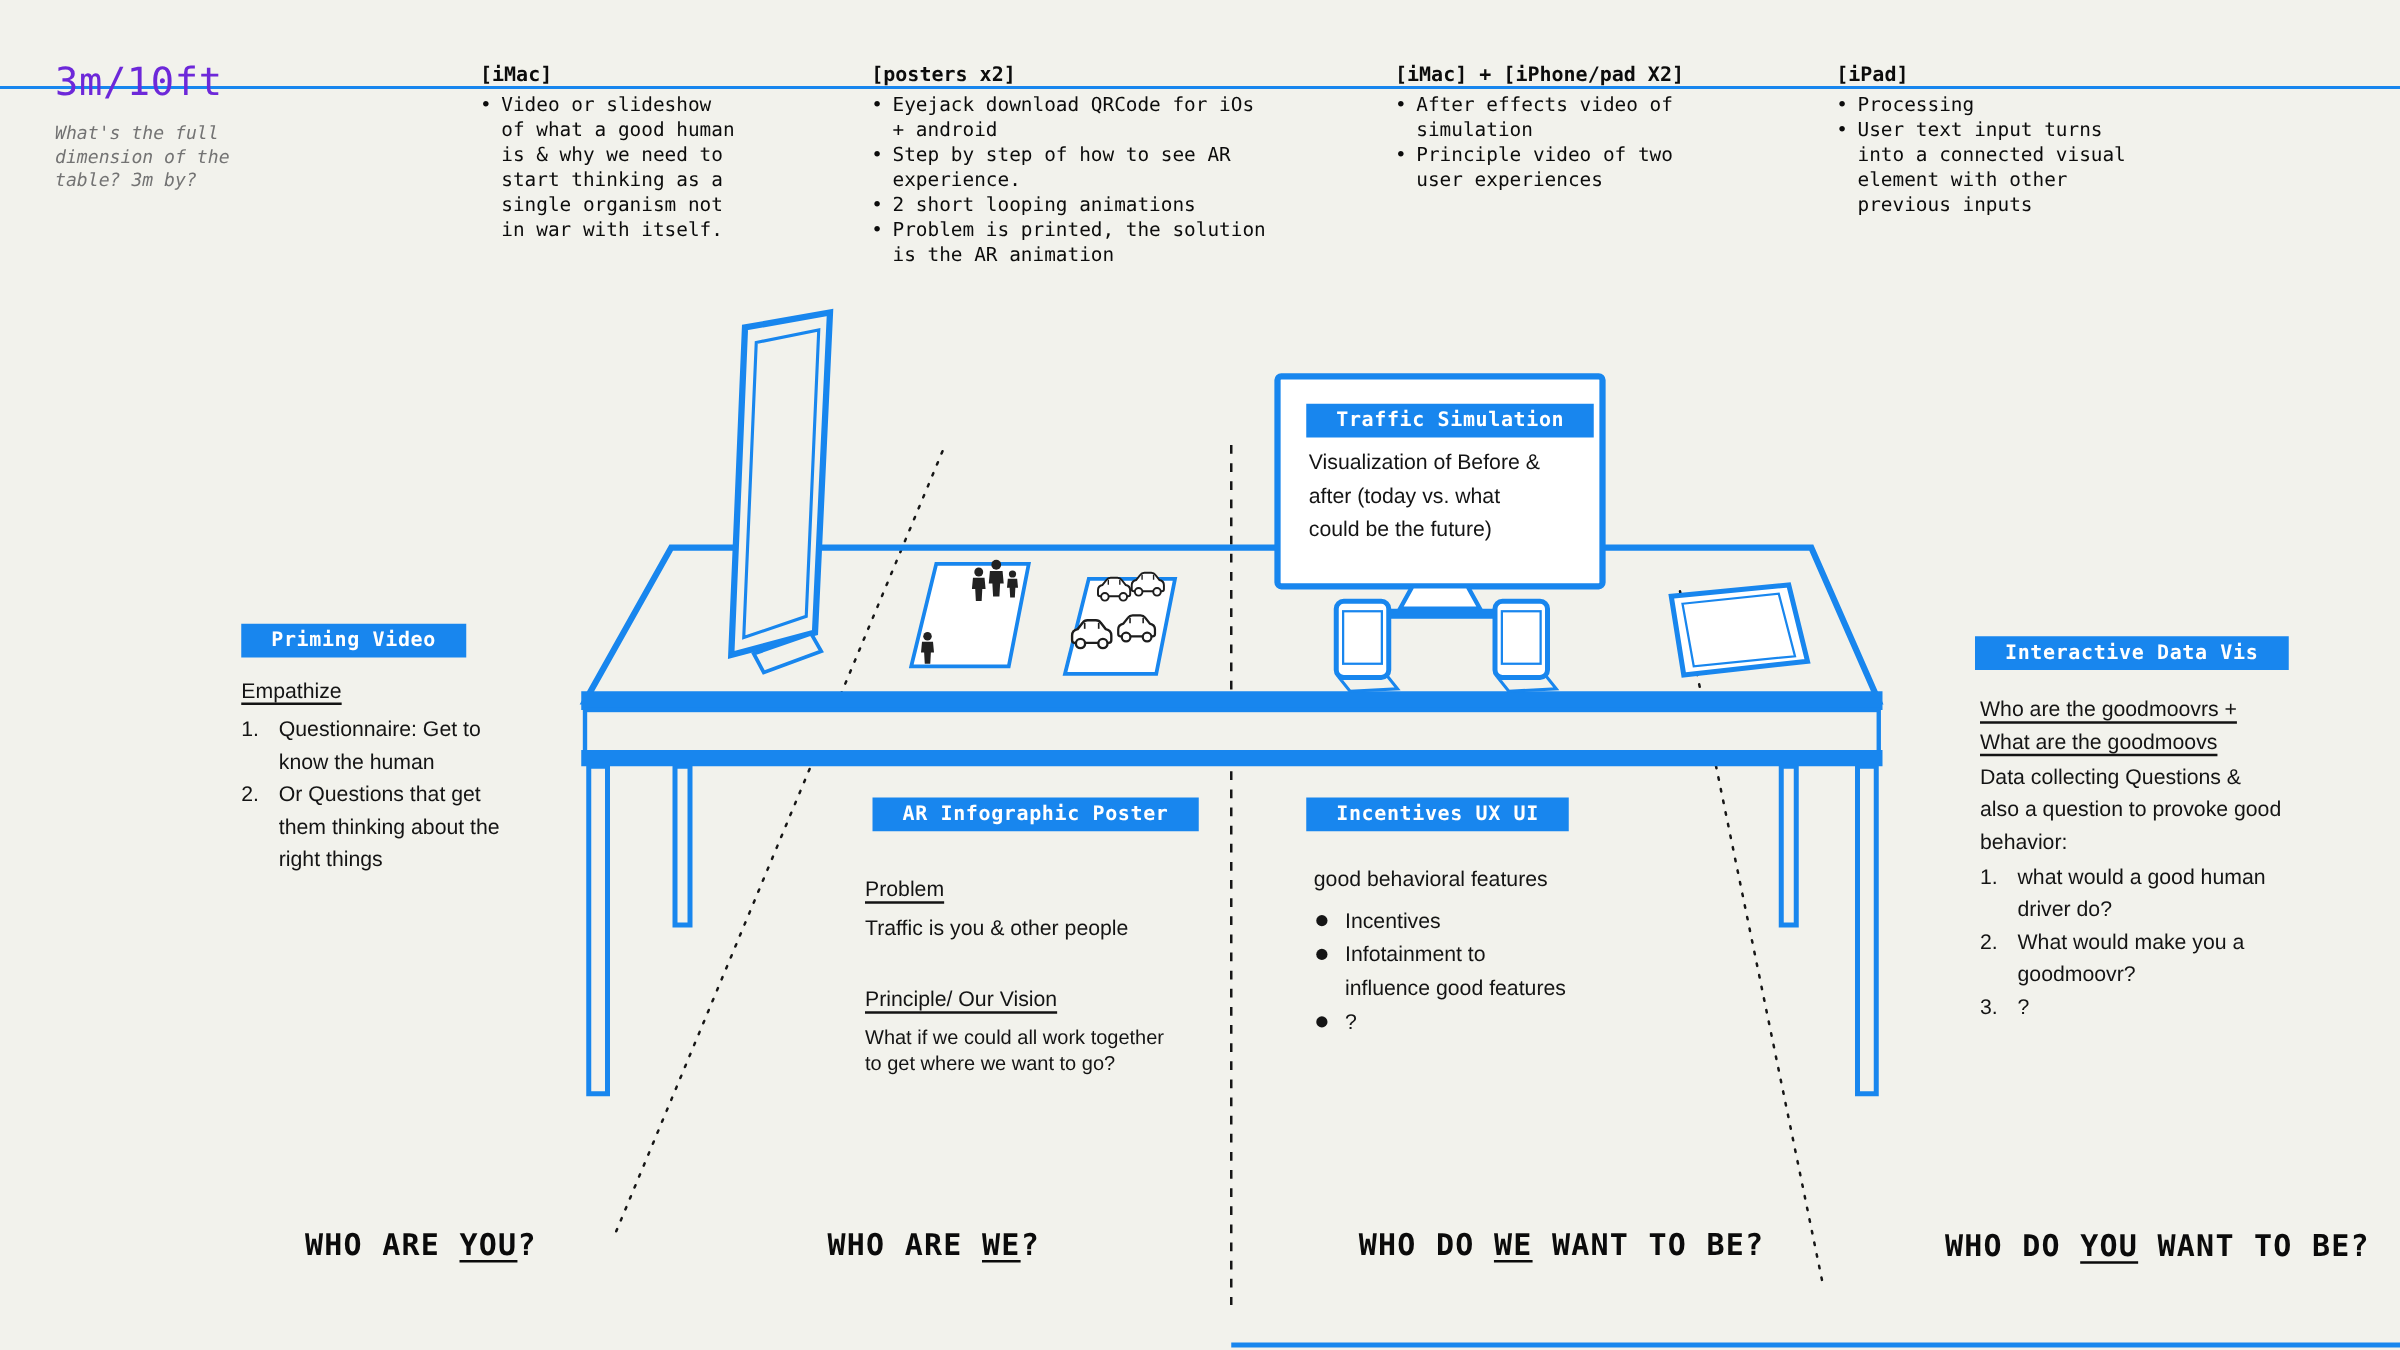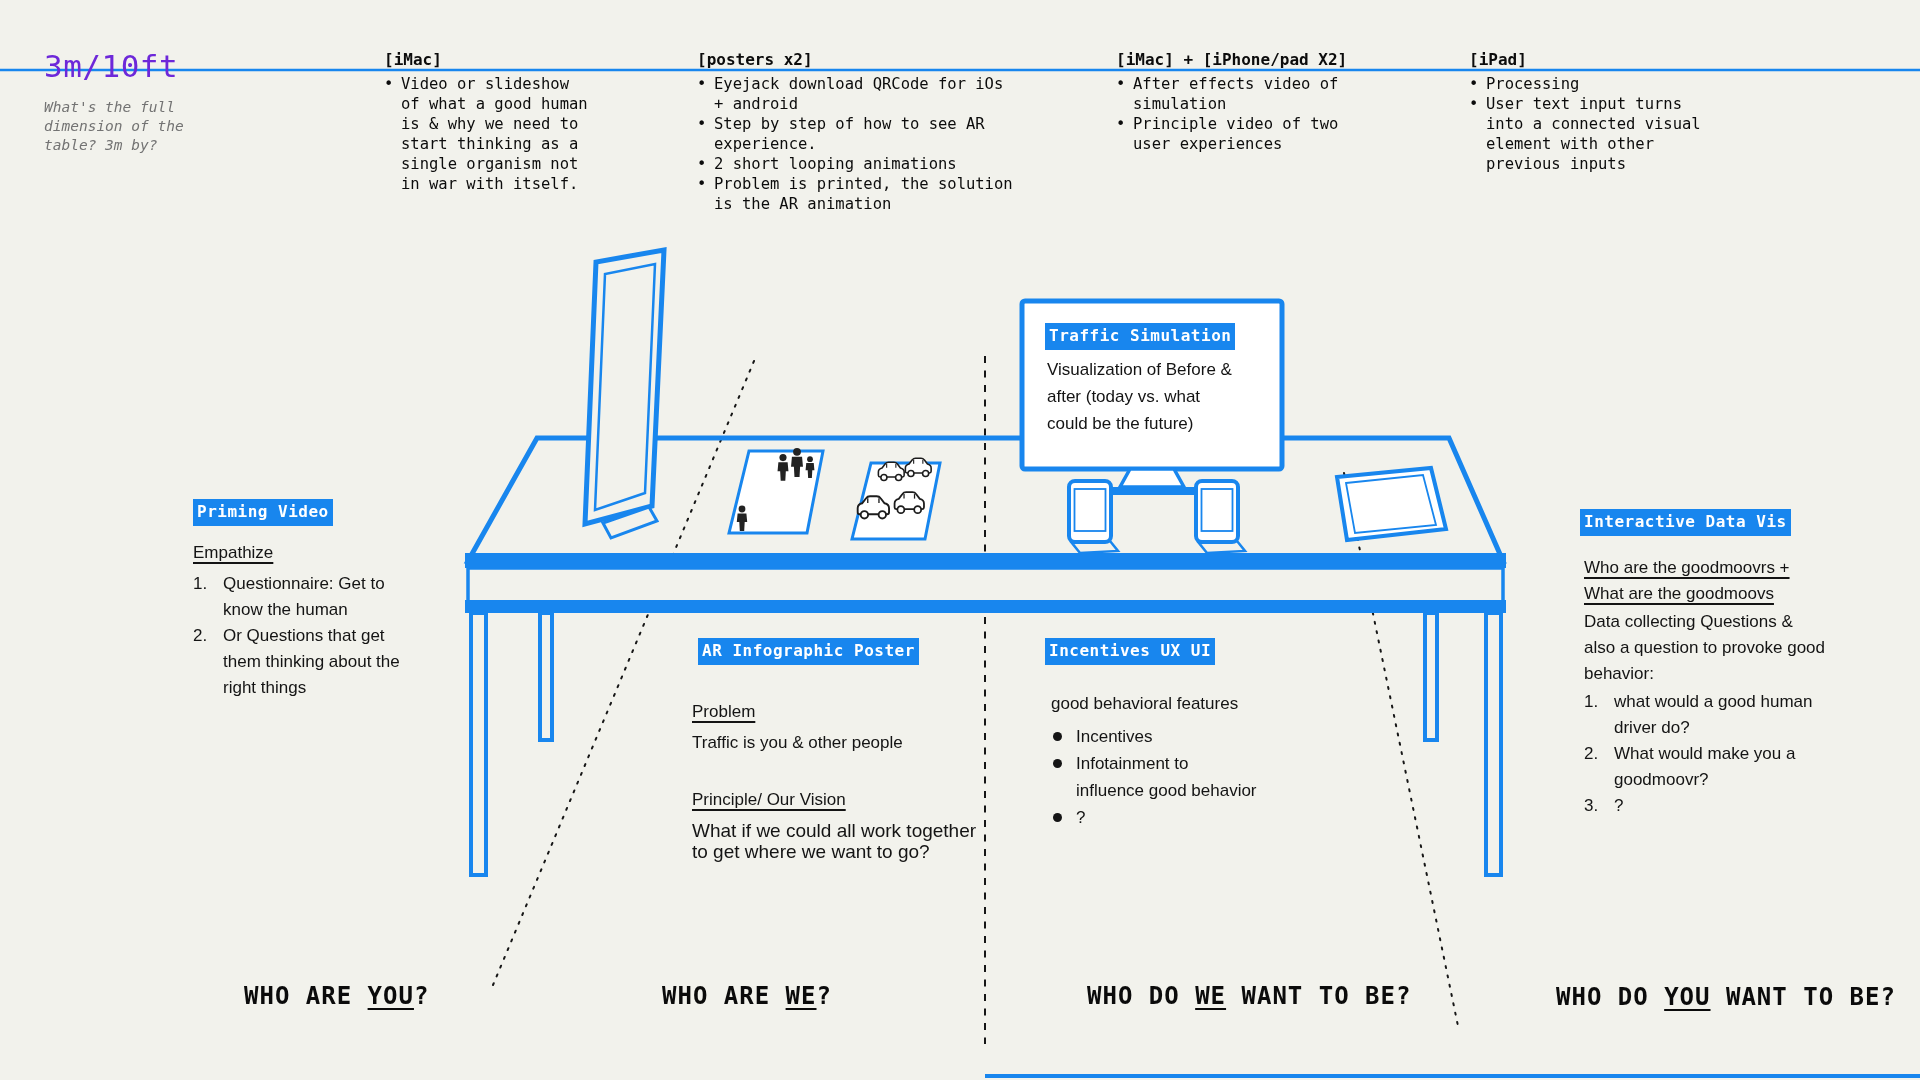--- a/index.html
+++ b/index.html
@@ -33,34 +33,34 @@
   .col{position:absolute;top:50px}
   .col h3{font:700 16px/19px "DejaVu Sans Mono","Liberation Mono",monospace;margin-bottom:5px;color:#0c0c0c}
   .col ul{list-style:none}
   .col li{position:relative;padding-left:17px;font:400 15.5px/20px "DejaVu Sans Mono","Liberation Mono",monospace;color:#0c0c0c;white-space:pre-line}
   .col li::before{content:"\2022";position:absolute;left:0;top:0}
 
   
   .tag-label{
     position:absolute;display:inline-block;background:var(--blue);color:#fff;
     font:700 16px/16px "DejaVu Sans Mono","Liberation Mono",monospace;
-    padding:5px 4px 6px;letter-spacing:.5px;white-space:nowrap;
+    padding:5px 24px 6px;letter-spacing:.5px;white-space:nowrap;
   }
 
   
   .note{position:absolute;font-size:17px;line-height:26px;color:var(--ink)}
   .note-heading{text-decoration:underline;text-underline-offset:4px;text-decoration-thickness:1.5px}
   .mb5{margin-bottom:5px}
   .numlist{list-style:none;counter-reset:n}
   .numlist li{counter-increment:n;position:relative;padding-left:30px;white-space:pre-line}
   .numlist li::before{content:counter(n) ".";position:absolute;left:0;top:0}
   .dotlist{list-style:none;margin-top:6px}
   .dotlist li{position:relative;padding-left:25px;line-height:27px;white-space:pre-line}
   .dotlist li::before{content:"";position:absolute;left:2px;top:9px;width:9px;height:9px;border-radius:50%;background:#151515}
-  .small-note{font-size:19px;line-height:20.5px;margin-top:3px}
+  .small-note{font-size:16px;line-height:20.5px;margin-top:3px}
 
   
   .zone-q{
     position:absolute;font-family:"DejaVu Sans Mono","Liberation Mono",monospace;
     font-weight:700;font-size:24px;letter-spacing:1px;color:#0b0b0b;white-space:nowrap;
   }
   .zone-q .em{text-decoration:underline;text-underline-offset:4px;text-decoration-thickness:2px}
 </style>
 </head>
 <body>
@@ -227,21 +227,21 @@
     <div class="preline small-note">What if we could all work together
 to get where we want to go?</div>
   </div>
 
   <div class="tag-label" style="left:1045px;top:638px">Incentives UX UI</div>
   <div class="note" style="left:1051px;top:691px;width:240px">
     <div>good behavioral features</div>
     <ul class="dotlist">
       <li>Incentives</li>
       <li>Infotainment to
-influence good behavior</li>
+influence good features</li>
       <li>?</li>
     </ul>
   </div>
 
   <div class="tag-label" style="left:1580px;top:509px">Interactive Data Vis</div>
   <div class="note" style="left:1584px;top:555px;width:260px">
     <div class="note-heading">Who are the goodmoovrs +</div>
     <div class="note-heading">What are the goodmoovs</div>
     <div class="preline" style="margin-top:2px">Data collecting Questions &amp;
 also a question to provoke good

